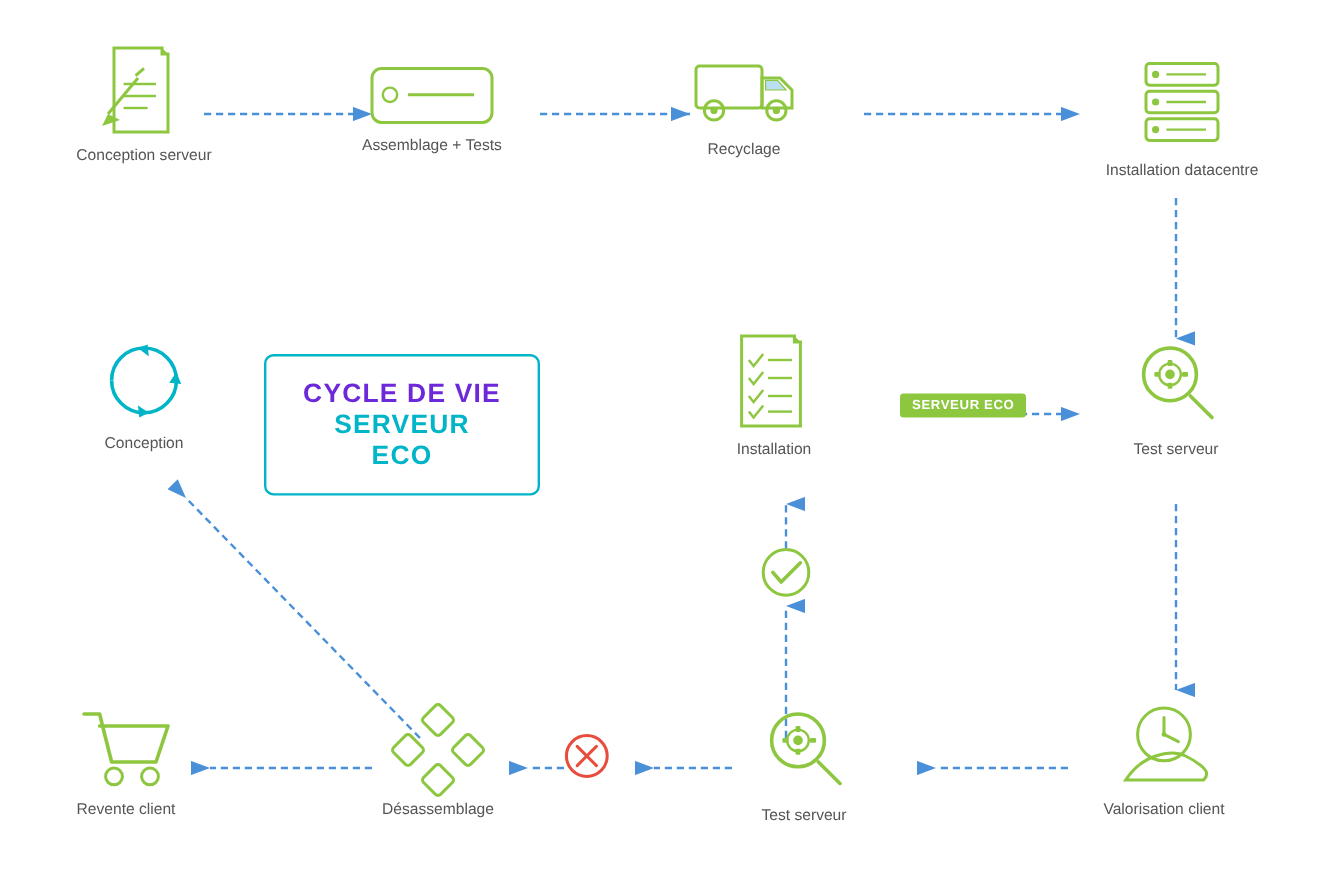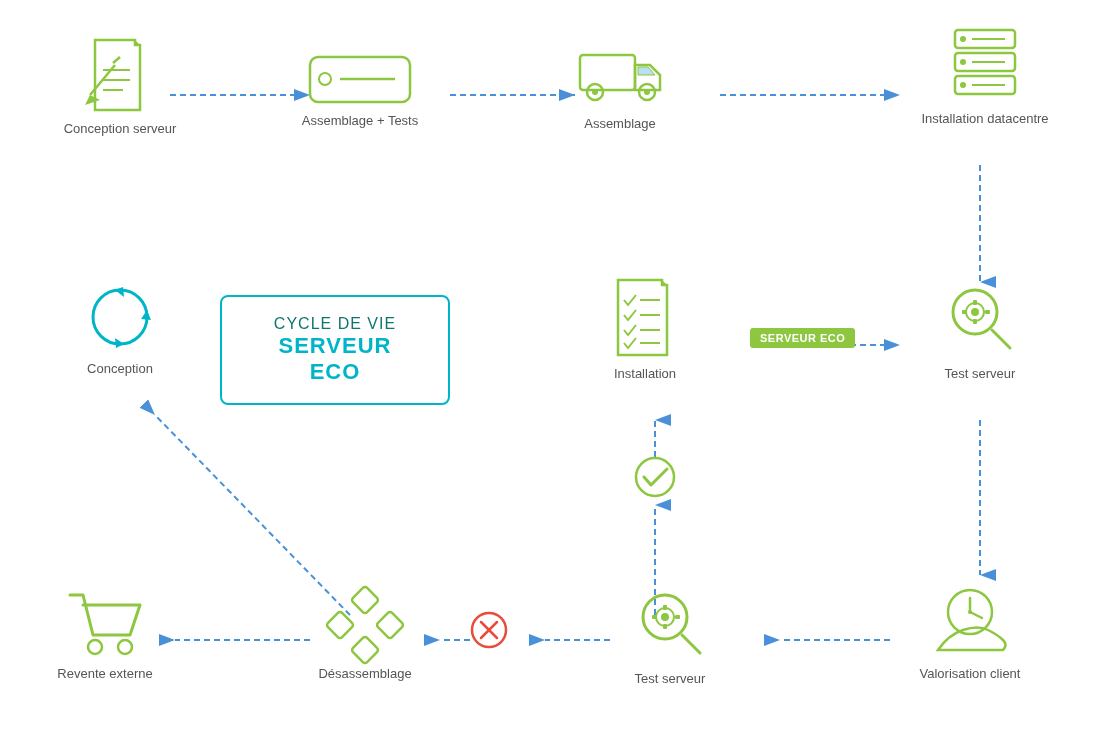--- a/index.html
+++ b/index.html
@@ -39,23 +39,23 @@
 
     
     .center-box {
       position: absolute;
       border: 2px solid #00b5c8;
       border-radius: 8px;
       padding: 18px 28px;
       text-align: center;
     }
     .center-box .line1 {
-      font-size: 16px;
-      color: #0f766e;
-      font-weight: normal;
+      font-size: 22px;
+      color: #6d28d9;
+      font-weight: bold;
       letter-spacing: 1px;
     }
     .center-box .line2 {
       font-size: 22px;
       color: #00b5c8;
       font-weight: bold;
       letter-spacing: 1px;
     }
 
     
@@ -166,24 +166,24 @@
         <path d="M60 30 L75 30 L85 40 L85 55 L60 55 Z" fill="none" stroke="#8dc63f" stroke-width="2.5"></path>
 
         <path d="M63 32 L73 32 L80 40 L63 40 Z" fill="#b8e0f0" stroke="#8dc63f" stroke-width="1"></path>
 
         <circle cx="20" cy="57" r="8" fill="none" stroke="#8dc63f" stroke-width="2.5"></circle>
         <circle cx="20" cy="57" r="3" fill="#8dc63f"></circle>
         <circle cx="72" cy="57" r="8" fill="none" stroke="#8dc63f" stroke-width="2.5"></circle>
         <circle cx="72" cy="57" r="3" fill="#8dc63f"></circle>
       </svg>
     </div>
-    <span class="node-label">Assemblage</span>
-  </div>
-
-  <div class="node" style="left:900px; top:25px; width:170px;">
+    <span class="node-label">Recyclage</span>
+  </div>
+
+  <div class="node" style="left:900px; top:48px; width:170px;">
     <div class="icon-wrap">
       <svg width="80" height="80" viewBox="0 0 80 80">
 
         <rect x="10" y="5" width="60" height="18" rx="3" fill="none" stroke="#8dc63f" stroke-width="2.5"></rect>
         <circle cx="18" cy="14" r="3" fill="#8dc63f"></circle>
         <line x1="27" y1="14" x2="60" y2="14" stroke="#8dc63f" stroke-width="2"></line>
         <rect x="10" y="28" width="60" height="18" rx="3" fill="none" stroke="#8dc63f" stroke-width="2.5"></rect>
         <circle cx="18" cy="37" r="3" fill="#8dc63f"></circle>
         <line x1="27" y1="37" x2="60" y2="37" stroke="#8dc63f" stroke-width="2"></line>
         <rect x="10" y="51" width="60" height="18" rx="3" fill="none" stroke="#8dc63f" stroke-width="2.5"></rect>
@@ -267,21 +267,21 @@
 
   <div class="node" style="left:40px; top:585px; width:130px;">
     <div class="icon-wrap">
       <svg width="80" height="75" viewBox="0 0 80 75">
 
         <path d="M5 10 L18 10 L28 50 L65 50 L75 20 L18 20" fill="none" stroke="#8dc63f" stroke-width="3" stroke-linecap="round" stroke-linejoin="round"></path>
         <circle cx="30" cy="62" r="7" fill="none" stroke="#8dc63f" stroke-width="2.5"></circle>
         <circle cx="60" cy="62" r="7" fill="none" stroke="#8dc63f" stroke-width="2.5"></circle>
       </svg>
     </div>
-    <span class="node-label">Revente externe</span>
+    <span class="node-label">Revente client</span>
   </div>
 
   <div class="node" style="left:295px; top:585px; width:140px;">
     <div class="icon-wrap">
       <svg width="80" height="75" viewBox="0 0 80 75">
 
         <rect x="30" y="5" width="20" height="20" rx="3" transform="rotate(45 40 15)" fill="none" stroke="#8dc63f" stroke-width="2.5"></rect>
         <rect x="5" y="30" width="20" height="20" rx="3" transform="rotate(45 15 40)" fill="none" stroke="#8dc63f" stroke-width="2.5"></rect>
         <rect x="55" y="30" width="20" height="20" rx="3" transform="rotate(45 65 40)" fill="none" stroke="#8dc63f" stroke-width="2.5"></rect>
         <rect x="30" y="55" width="20" height="20" rx="3" transform="rotate(45 40 65)" fill="none" stroke="#8dc63f" stroke-width="2.5"></rect>

